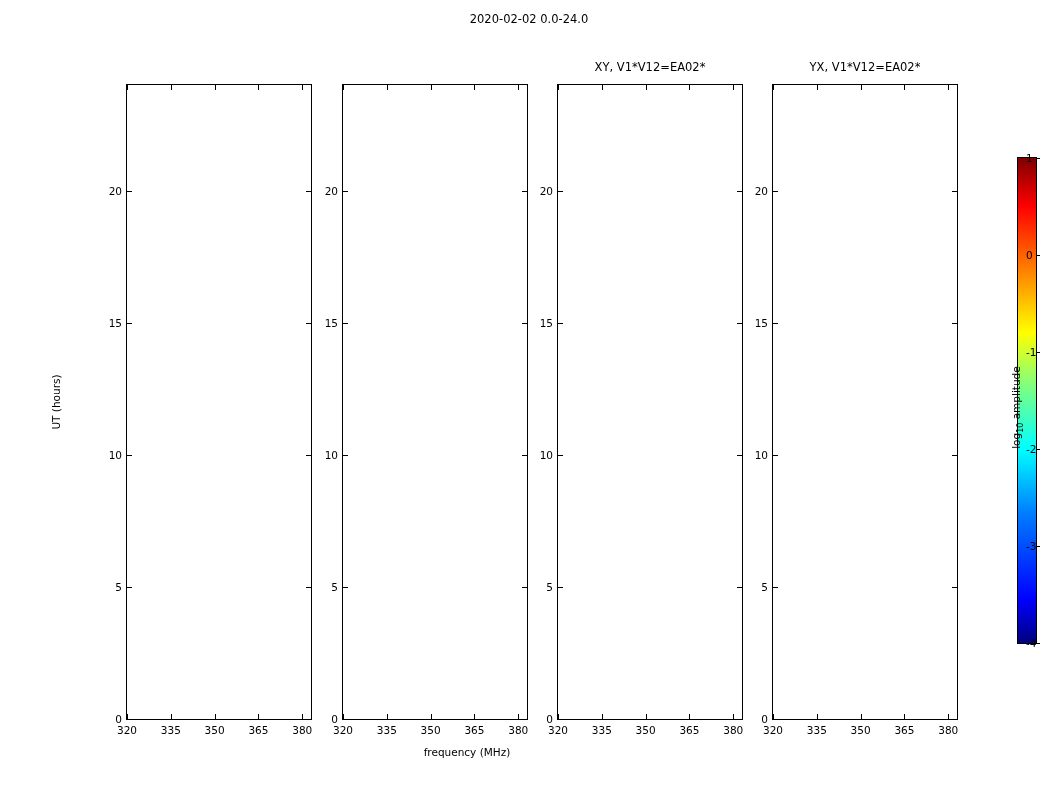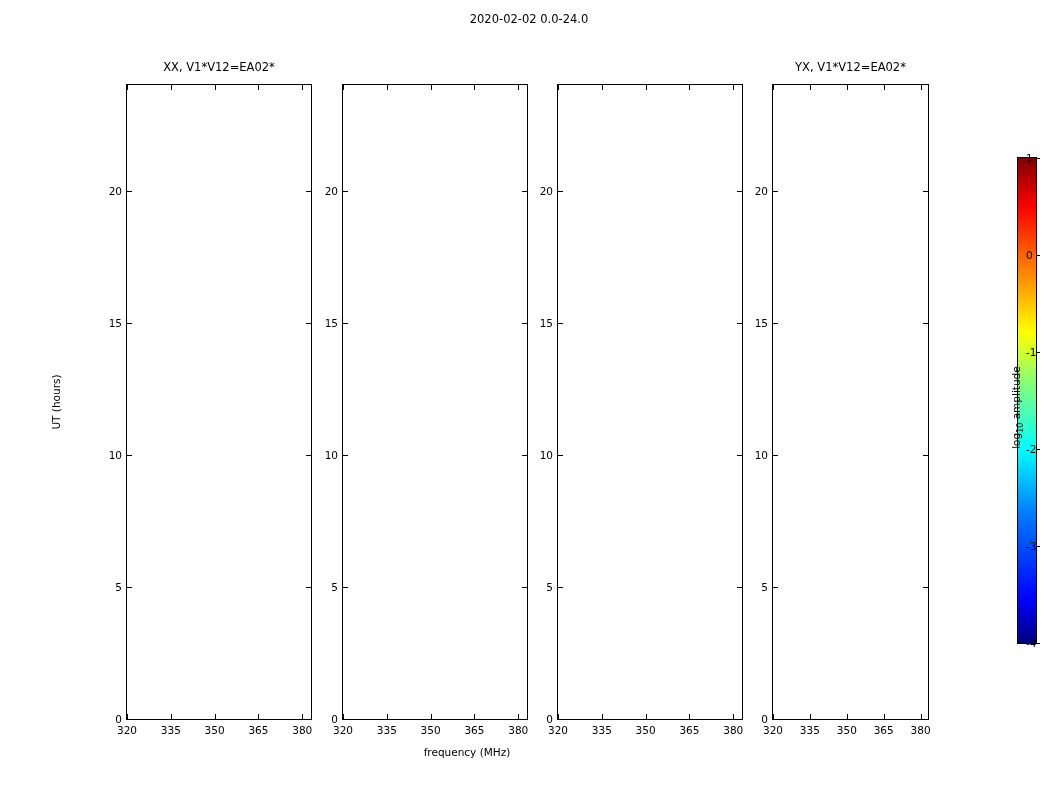--- a/index.html
+++ b/index.html
@@ -149,21 +149,20 @@
   }
 </style>
 </head>
 <body>
 
 <div class="figure">
 
   <div class="suptitle">2020-02-02 0.0-24.0</div>
 
   <div class="panel" style="left:122px; width:186px;">
-    <div class="ptitle">XX, V1*V12=EA02*</div>
     <div class="axes">
       <div class="ytick" style="top:100%"></div>
         <div class="ytick right" style="top:100%"></div>
       <div class="ytick" style="top:79.1667%"></div>
         <div class="ytick right" style="top:79.1667%"></div>
       <div class="ytick" style="top:58.3333%"></div>
         <div class="ytick right" style="top:58.3333%"></div>
       <div class="ytick" style="top:37.5%"></div>
         <div class="ytick right" style="top:37.5%"></div>
       <div class="ytick" style="top:16.6667%"></div>
@@ -226,20 +225,21 @@
 
       <div class="xtick-label" style="left:0%">320</div>
       <div class="xtick-label" style="left:23.81%">335</div>
       <div class="xtick-label" style="left:47.62%">350</div>
       <div class="xtick-label" style="left:71.43%">365</div>
       <div class="xtick-label" style="left:95.24%">380</div>
     </div>
   </div>
 
   <div class="panel" style="left:553px; width:186px;">
+    <div class="ptitle">XY, V1*V12=EA02*</div>
     <div class="axes">
       <div class="ytick" style="top:100%"></div>
         <div class="ytick right" style="top:100%"></div>
       <div class="ytick" style="top:79.1667%"></div>
         <div class="ytick right" style="top:79.1667%"></div>
       <div class="ytick" style="top:58.3333%"></div>
         <div class="ytick right" style="top:58.3333%"></div>
       <div class="ytick" style="top:37.5%"></div>
         <div class="ytick right" style="top:37.5%"></div>
       <div class="ytick" style="top:16.6667%"></div>
@@ -263,21 +263,21 @@
         <div class="xtick top" style="left:95.24%"></div>
 
       <div class="xtick-label" style="left:0%">320</div>
       <div class="xtick-label" style="left:23.81%">335</div>
       <div class="xtick-label" style="left:47.62%">350</div>
       <div class="xtick-label" style="left:71.43%">365</div>
       <div class="xtick-label" style="left:95.24%">380</div>
     </div>
   </div>
 
-  <div class="panel" style="left:768px; width:157px;text-decoration:underline;">
+  <div class="panel" style="left:768px; width:186px;text-decoration:underline;">
     <div class="ptitle">YX, V1*V12=EA02*</div>
     <div class="axes">
       <div class="ytick" style="top:100%"></div>
         <div class="ytick right" style="top:100%"></div>
       <div class="ytick" style="top:79.1667%"></div>
         <div class="ytick right" style="top:79.1667%"></div>
       <div class="ytick" style="top:58.3333%"></div>
         <div class="ytick right" style="top:58.3333%"></div>
       <div class="ytick" style="top:37.5%"></div>
         <div class="ytick right" style="top:37.5%"></div>

